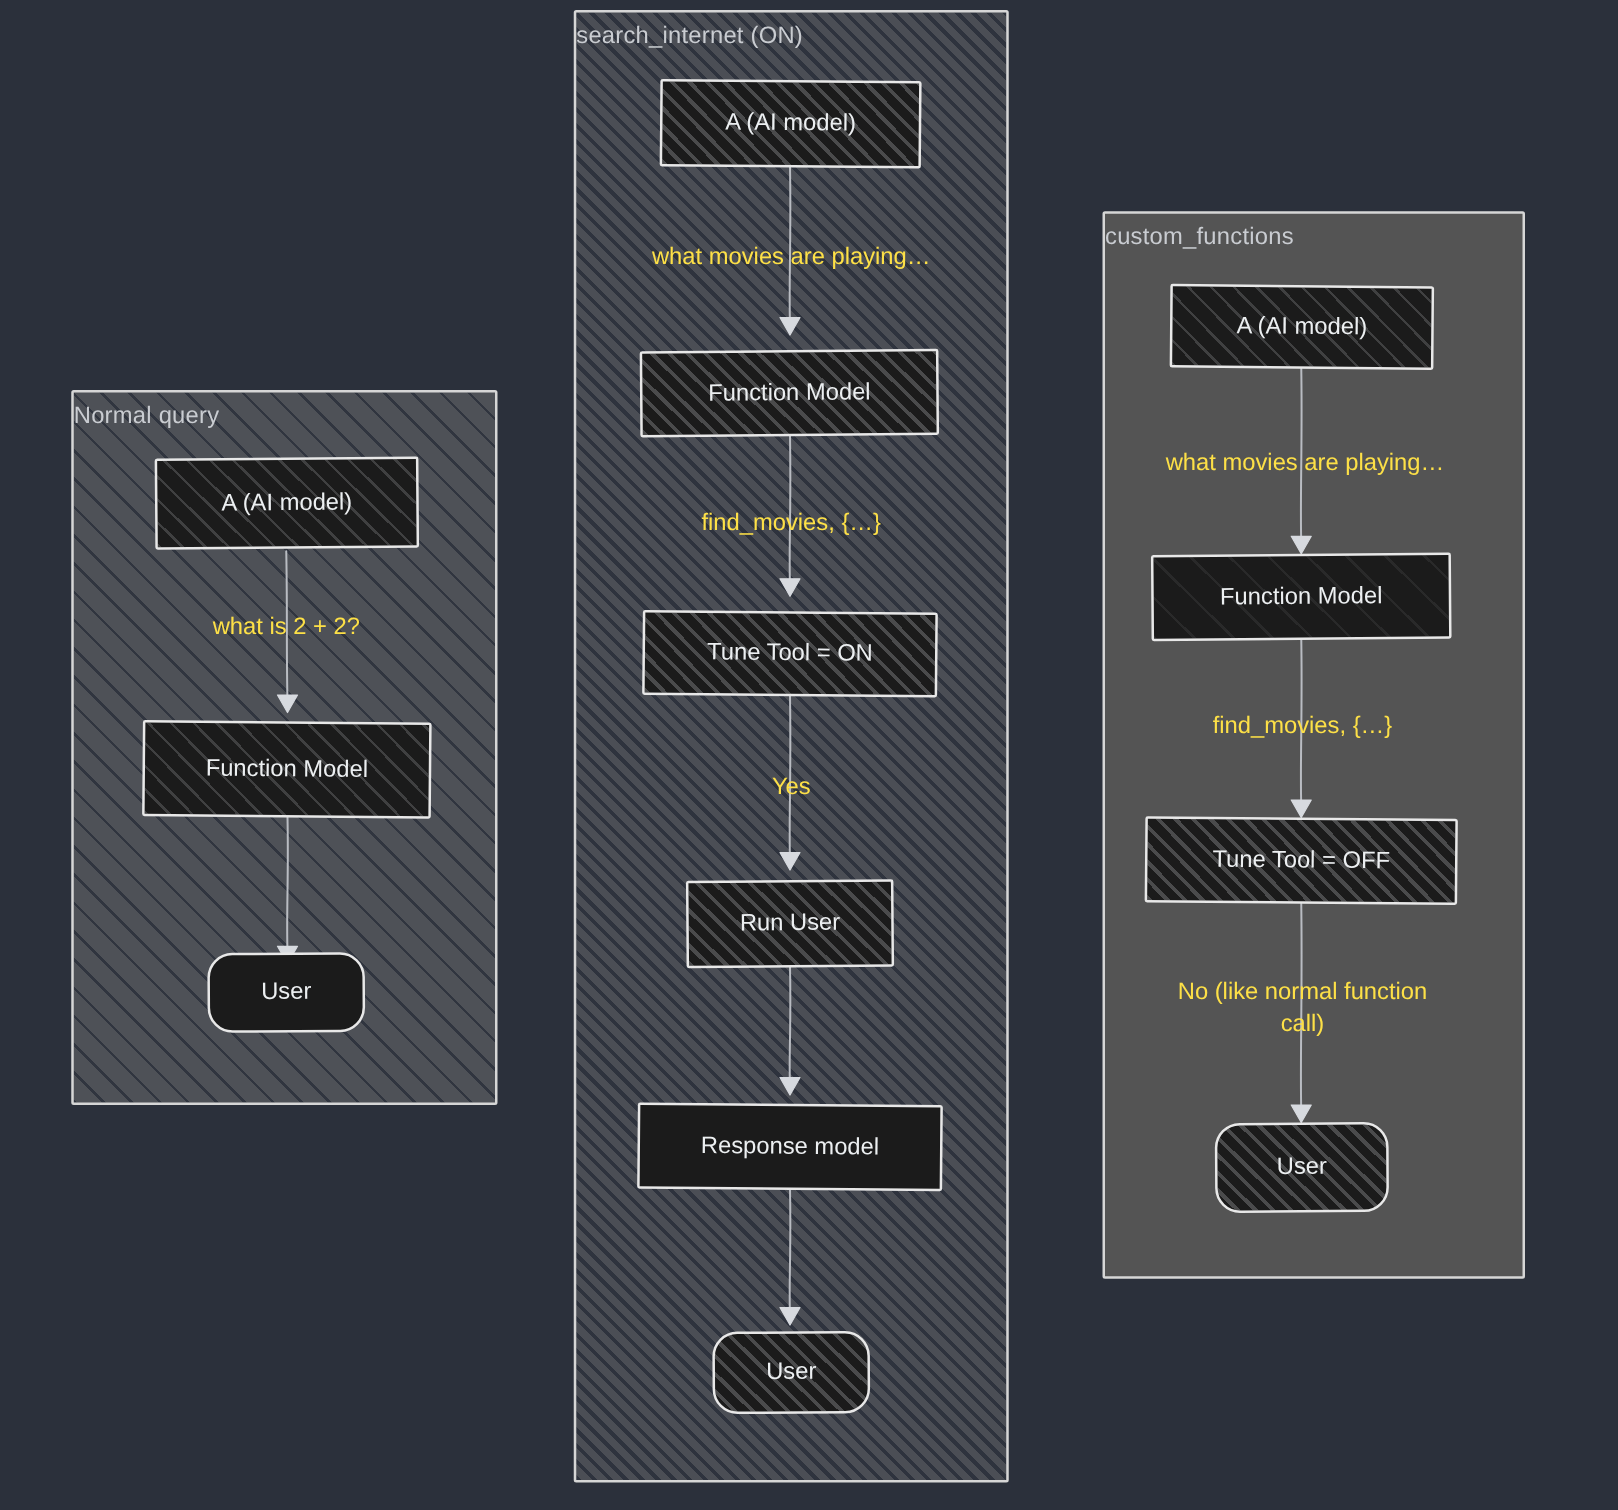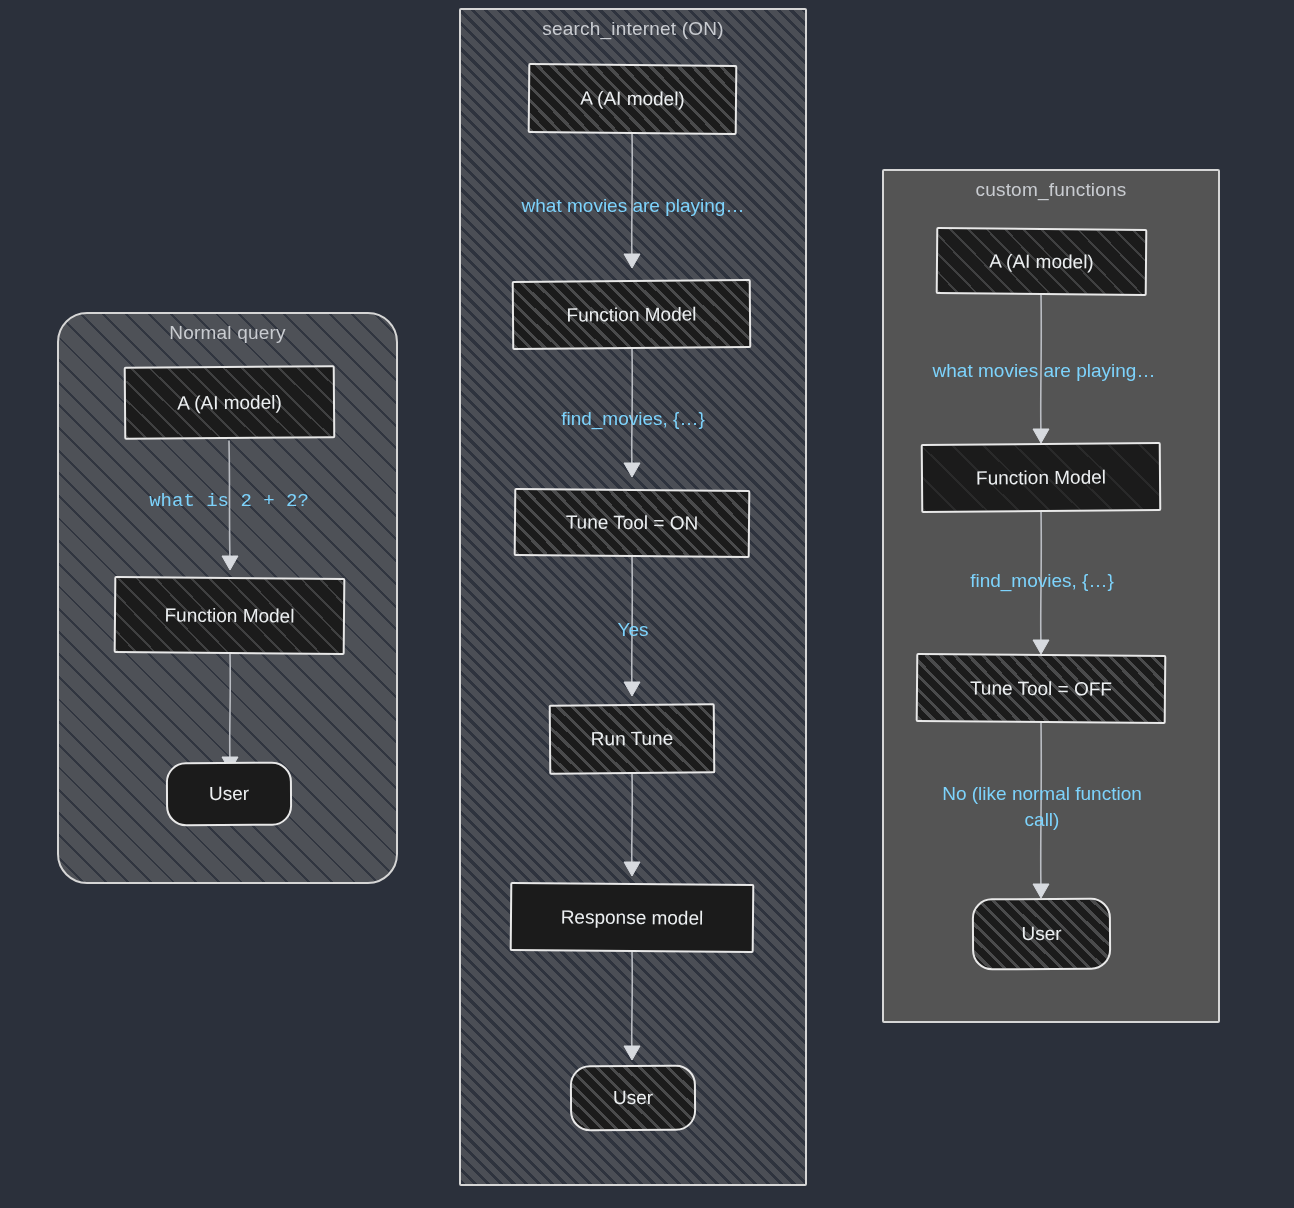--- a/index.html
+++ b/index.html
@@ -22,40 +22,38 @@
   }
   
   .sg-hatch-light{
     background-color:#4e5157;
     background-image:repeating-linear-gradient(
         45deg,
         rgba(43,48,59,.85) 0px,
         rgba(43,48,59,.85) 2px,
         rgba(0,0,0,0) 2px,
         rgba(0,0,0,0) 16px);
-    border-radius:30px;
   }
   .sg-hatch-dense{
     background-color:#4b4e55;
     background-image:repeating-linear-gradient(
         45deg,
         rgba(43,48,59,.9) 0px,
         rgba(43,48,59,.9) 3px,
         rgba(0,0,0,0) 3px,
         rgba(0,0,0,0) 9px);
   }
   .sg-solid{
     background-color:#545454;
   }
 
   .sg-title{
     position:absolute;
     left:0;right:0;
     top:8px;
-    text-align:center;
     color:#c9ccd1;
     font-size:19px;
     letter-spacing:.2px;
     white-space:nowrap;
   }
 
   
   .node{
     position:absolute;
     box-sizing:border-box;
@@ -116,21 +114,21 @@
   }
   .arrow-head{
     fill:#d7dadf;
     stroke:#d7dadf;
     stroke-width:1;
     stroke-linejoin:round;
   }
 
   .edge-label{
     position:absolute;
-    color:#7dd3fc;
+    color:#fde047;
     font-size:19px;
     text-align:center;
     white-space:pre-line;
     line-height:1.35;
     pointer-events:none;
   }
 </style>
 </head>
 <body>
 
@@ -187,21 +185,21 @@
     <g>
       <path class="edge-path" d="M1041,510 C1042,570 1040,610 1041,645"></path>
       <polygon class="arrow-head" points="1033,640 1049,640 1041,654"></polygon>
     </g>
     <g>
       <path class="edge-path" d="M1041,723 C1042,790 1040,850 1041,889"></path>
       <polygon class="arrow-head" points="1033,884 1049,884 1041,898"></polygon>
     </g>
   </svg>
 
-  <div class="edge-label" style="left:109px;top:489px;width:240px;font-family:Liberation Mono, monospace;">what is 2 + 2?</div>
+  <div class="edge-label" style="left:109px;top:489px;width:240px;">what is 2 + 2?</div>
 
   <div class="edge-label" style="left:472px;top:193px;width:322px;">what movies are playing…</div>
   <div class="edge-label" style="left:492px;top:406px;width:282px;">find_movies, {…}</div>
   <div class="edge-label" style="left:562px;top:617px;width:142px;">Yes</div>
 
   <div class="edge-label" style="left:884px;top:358px;width:320px;">what movies are playing…</div>
   <div class="edge-label" style="left:901px;top:568px;width:282px;">find_movies, {…}</div>
   <div class="edge-label" style="left:896px;top:781px;width:292px;">No (like normal function
 call)</div>
 
@@ -218,21 +216,21 @@
   <div class="node hatch-b tilt-b" style="left:528px;top:64px;width:209px;height:70px;">
     <span>A (AI model)</span>
   </div>
   <div class="node hatch-b tilt-a" style="left:512px;top:280px;width:239px;height:69px;">
     <span>Function Model</span>
   </div>
   <div class="node hatch-b tilt-b" style="left:514px;top:489px;width:236px;height:68px;">
     <span>Tune Tool = ON</span>
   </div>
   <div class="node hatch-b tilt-a" style="left:549px;top:704px;width:166px;height:70px;">
-    <span>Run Tune</span>
+    <span>Run User</span>
   </div>
   <div class="node plain tilt-b" style="left:510px;top:883px;width:244px;height:69px;">
     <span>Response model</span>
   </div>
   <div class="node hatch-b tilt-c" style="left:570px;top:1065px;width:126px;height:66px;">
     <span>User</span>
   </div>
 
   <div class="node hatch-a tilt-b" style="left:936px;top:228px;width:211px;height:67px;">
     <span>A (AI model)</span>

